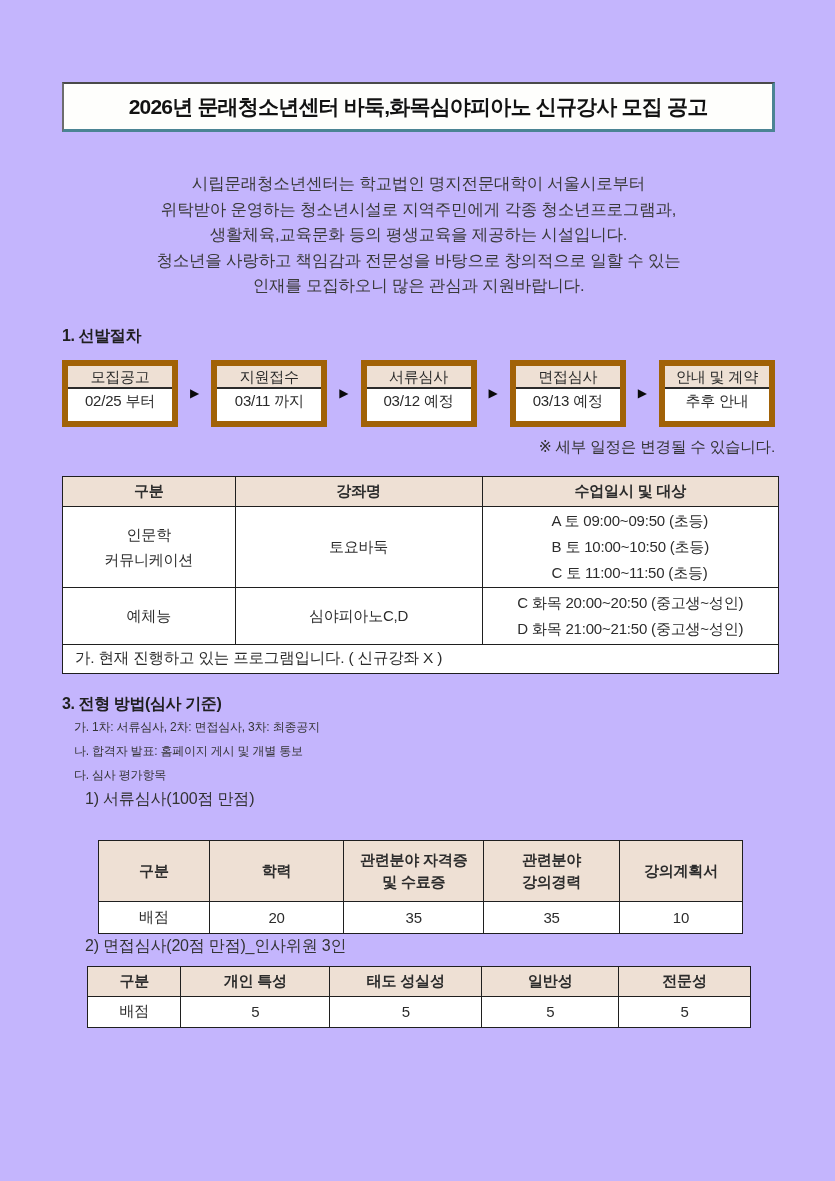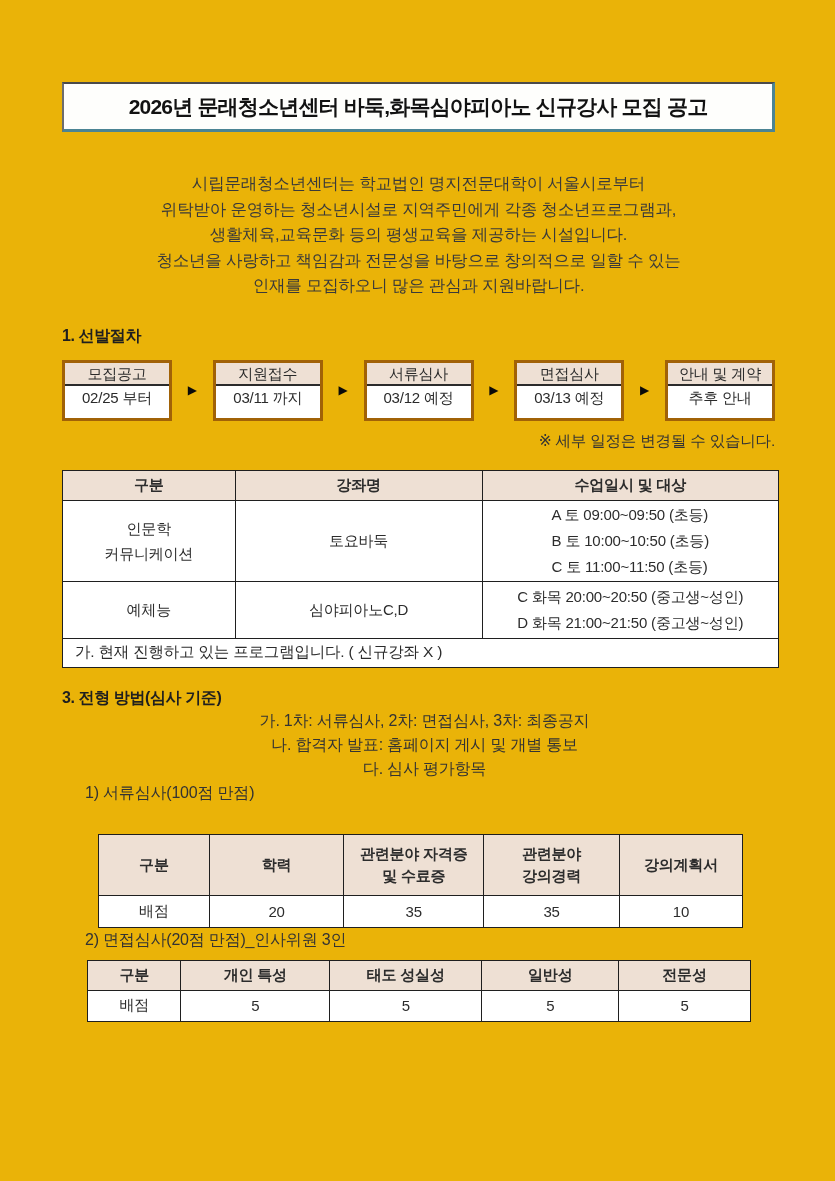--- a/index.html
+++ b/index.html
@@ -1,17 +1,17 @@
 <!DOCTYPE html>
 <html><head>
 <meta charset="utf-8">
 <style>
   html,body { margin:0; padding:0; background:#e8e8e8; }
   .page {
-    width:835px; height:1181px; background:#eab308; margin:0 auto;
+    width:835px; height:1181px; background:#c4b5fd; margin:0 auto;
     font-family:"Liberation Sans","DejaVu Sans",sans-serif;
     color:#2f2f2f; position:relative; overflow:hidden;
     letter-spacing:-0.2px; box-sizing:border-box;
     padding:0 60px 0 62px;
   }
   
   .title-box {
     margin-top:82px; height:45px;
     display:flex; align-items:center; justify-content:center;
     border-top:2px solid #4a4a4a;
@@ -26,21 +26,21 @@
   .intro { margin-top:39px; text-align:center; font-size:16.5px; line-height:25.5px; color:#3a3a3a; }
 
   .sec-heading { font-size:16px; font-weight:bold; color:#1f1f1f; letter-spacing:-0.4px; }
   .h1 { margin-top:27px; }
   .h2 { margin-top:33px; }
   .h3 { margin-top:20px; }
   .plain { font-size:16px; color:#333; }
 
   
   .flow { margin-top:13px; display:flex; align-items:center; width:100%; }
-  .step { width:104px; border:3px solid #a16207; flex:none; background:#fff; }
+  .step { width:104px; border:6px solid #a16207; flex:none; background:#fff; }
   .step-label { background:#eee0d4; border-bottom:2px solid #2b2b2b; height:21px; line-height:21px; text-align:center; font-size:15px; color:#2a2a2a; }
   .step-value { height:32px; line-height:23px; text-align:center; font-size:15px; color:#2a2a2a; }
   .arrow { flex:1; text-align:center; font-size:12px; color:#0a0a0a; }
   .note { margin-top:10px; text-align:right; font-size:15.5px; color:#343434; }
 
   .sub1 { margin-top:7px; }
 
   
   table { border-collapse:collapse; table-layout:fixed; }
   th, td { border:1.5px solid #1f1f1f; font-size:15px; color:#2c2c2c; overflow:hidden; }
@@ -59,21 +59,21 @@
   .t1 { margin-top:30px; margin-left:36px; width:645px; }
   .t1 th { height:58px; white-space:pre-line; line-height:22px; }
   .t1 td { height:29px; text-align:center; }
 
   .sub2 { margin-top:26px; padding-left:14px; }
 
   .t2 { margin-top:9px; margin-left:25px; width:664px; }
   .t2 th { height:27px; }
   .t2 td { height:28px; text-align:center; }
 
-  .sec3-item { font-size:16px; line-height:24px; padding-left:12px; color:#333;text-align:center; }
+  .sec3-item { font-size:12px; line-height:24px; padding-left:12px; color:#333; }
   .sub-label { font-size:16px; padding-left:23px; margin-top:2px; color:#333; }
 </style>
 </head>
 <body>
 
 <div class="page">
 
   <div class="title-box">
     <span class="t">2026년 문래청소년센터 바둑,화목심야피아노 신규강사 모집 공고</span>
   </div>

